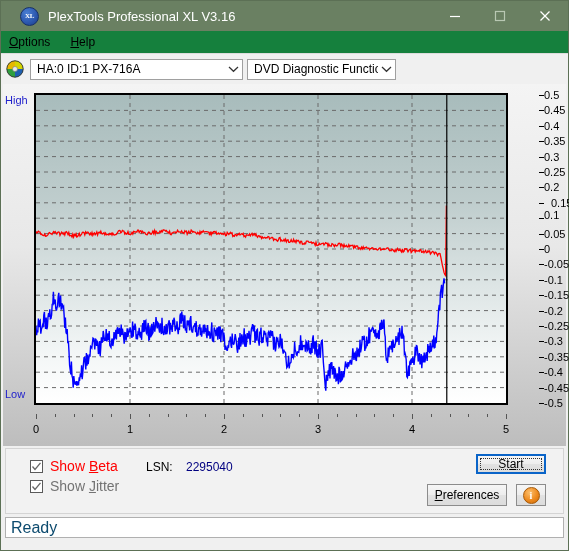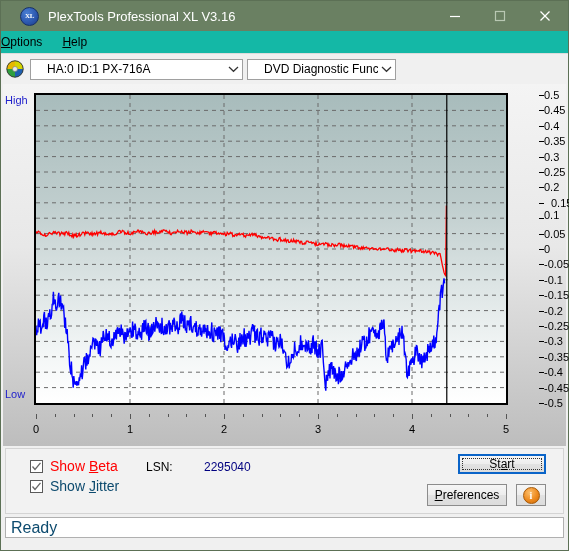--- a/index.html
+++ b/index.html
@@ -53,22 +53,23 @@
     width: 45px; height: 30px;
     display: flex; align-items: center; justify-content: center;
     color: #ffffff; font-size: 13px;
     cursor: default;
   }
   .win-btn.close { width: 46px; }
   .win-btn svg { display:block; }
   
   .menubar {
     height: 22px; min-height: 22px;
-    background: #14b8a6;
-    display: flex; align-items: center;
+    background: #15803d;
+    display: flex; align-items: center;
+    padding-left: 8px;
     border-bottom: 1px solid #dcdcdc;
   }
   .menu-item {
     font-size: 12px; color: #000000;
     margin-right: 20px; cursor: default;
   }
   .menu-item u { text-decoration: underline; }
   
   .toolbar {
     height: 30px; min-height: 30px;
@@ -85,21 +86,21 @@
     height: 21px;
     box-sizing: border-box;
     background: #ffffff;
     border: 1px solid #a0a0a0;
     display: flex; align-items: center;
     position: relative;
     cursor: default;
   }
   .combo .label {
     font-size: 12px; color: #000000;
-    padding-left: 16px;
+    padding-left: 6px;
     white-space: nowrap; overflow: hidden;
     flex: 1 1 auto;
   }
   .combo .chev {
     width: 17px; flex: 0 0 auto;
     display: flex; align-items: center; justify-content: center;
   }
   .combo-drive { width: 213px; }
   .combo-func  { width: 149px; }
   .combo-test  { width: 160px; }
@@ -170,42 +171,42 @@
   .chk-jitter{ left: 24px; top: 29px; }
   .checkbox {
     width: 13px; height: 13px;
     background: #ffffff; border: 1px solid #5a5a5a;
     box-sizing: border-box;
     display: flex; align-items: center; justify-content: center;
     margin-right: 7px;
   }
   .chk-label { font-size: 14px; white-space: nowrap; }
   .chk-label.red  { color: #ff0000; }
-  .chk-label.blue { color: #0c4a6e; }
+  .chk-label.blue { color: #737373; }
   .chk-label u { text-decoration: underline; }
   .lsn-label {
     position: absolute; left: 140px; top: 11px;
     font-size: 12px; color: #000000;
   }
   .lsn-value {
-    position: absolute; left: 198px; top: 11px;
+    position: absolute; left: 180px; top: 11px;
     font-size: 12px; color: #000080;
   }
   .btn {
     position: absolute;
     background: linear-gradient(to bottom, #f6f6f6 0%, #ededed 50%, #e2e2e2 51%, #dcdcdc 100%);
     border: 1px solid #8c8c8c;
     box-sizing: border-box;
     display: flex; align-items: center; justify-content: center;
     font-size: 12px; color: #000000;
     cursor: default;
   }
   .btn u { text-decoration: underline; }
   .btn-start {
-    left: 482px; top: 5px; width: 88px; height: 20px;
+    left: 482px; top: 5px; width: 70px; height: 20px;
     transform: translateX(-0px);
     left: auto; right: 17px;
     border: 2px solid #0a64c8;
     background: linear-gradient(to bottom, #f6f6f6 0%, #ededed 50%, #e2e2e2 51%, #dcdcdc 100%);
   }
   .btn-start .inner {
     position: absolute; inset: 2px;
     border: 1px dotted #333333;
     display: flex; align-items: center; justify-content: center;
   }

